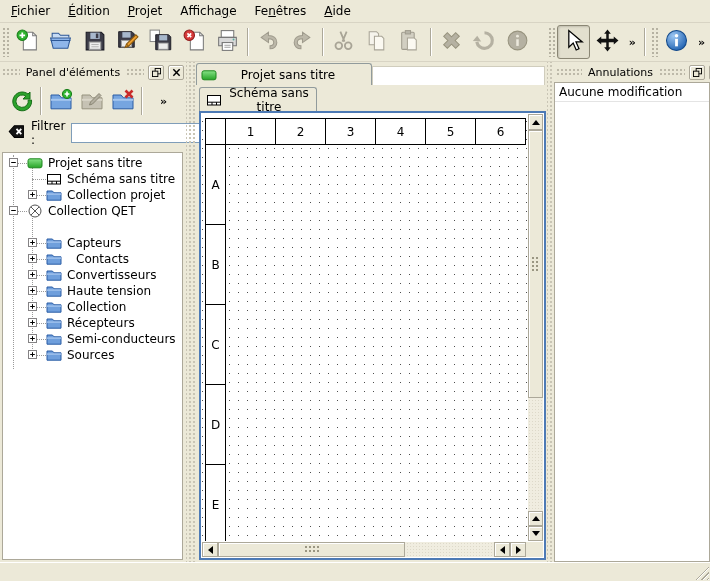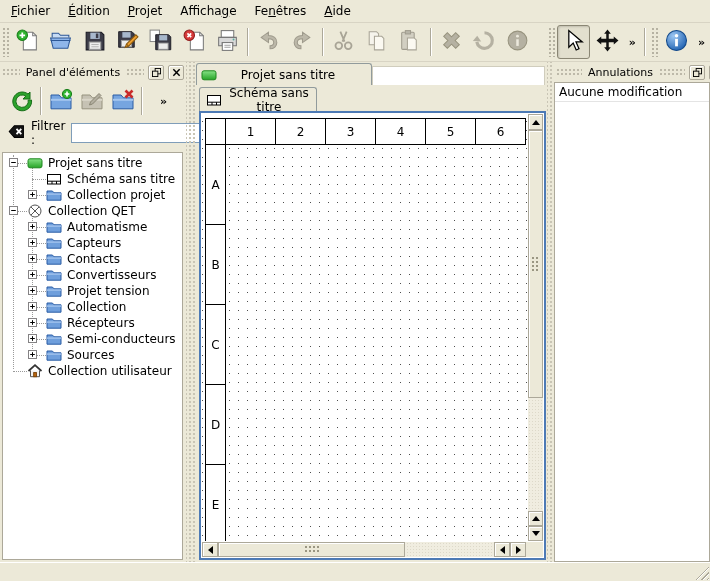--- a/index.html
+++ b/index.html
@@ -403,36 +403,20 @@
               </svg>
             </span>
             <span class="tree-ico" style="left: 24px;">
               <svg viewBox="0 0 16 16">
                 <circle cx="8" cy="8" r="6" fill="#fefefe" stroke="#555"></circle>
                 <path d="M3.8 3.8l8.4 8.4M12.2 3.8l-8.4 8.4" stroke="#555"></path>
               </svg>
             </span>
             <span class="tree-label" style="left: 45px;">Collection QET</span>
           </div>
-          <div class="tree-row" style="top: 66px;">
-            <div class="tree-stub" style="left: 29px; width: 14px; top: 8px;"></div>
-            <span class="tree-exp" style="left: 25px;">
-              <svg viewBox="0 0 9 9">
-                <rect x="0.5" y="0.5" width="8" height="8" fill="#fff" stroke="#848284"></rect>
-                <path d="M2.2 4.5h4.6M4.5 2.2v4.6" stroke="#000"></path>
-              </svg>
-            </span>
-            <span class="tree-ico" style="left: 43px;">
-              <svg viewBox="0 0 16 16">
-                <path d="M1 4h5.4l1.6 1.8H15v7.4H1z" fill="#6f9fdc" stroke="#2b5da5"></path>
-                <path d="M1 6.4h14v1.4H1z" fill="#a3c4ee"></path>
-              </svg>
-            </span>
-            <span class="tree-label" style="left: 64px;">Automatisme</span>
-          </div>
           <div class="tree-row" style="top: 82px;">
             <div class="tree-stub" style="left: 29px; width: 14px; top: 8px;"></div>
             <span class="tree-exp" style="left: 25px;">
               <svg viewBox="0 0 9 9">
                 <rect x="0.5" y="0.5" width="8" height="8" fill="#fff" stroke="#848284"></rect>
                 <path d="M2.2 4.5h4.6M4.5 2.2v4.6" stroke="#000"></path>
               </svg>
             </span>
             <span class="tree-ico" style="left: 43px;">
               <svg viewBox="0 0 16 16">
@@ -449,21 +433,21 @@
                 <rect x="0.5" y="0.5" width="8" height="8" fill="#fff" stroke="#848284"></rect>
                 <path d="M2.2 4.5h4.6M4.5 2.2v4.6" stroke="#000"></path>
               </svg>
             </span>
             <span class="tree-ico" style="left: 43px;">
               <svg viewBox="0 0 16 16">
                 <path d="M1 4h5.4l1.6 1.8H15v7.4H1z" fill="#6f9fdc" stroke="#2b5da5"></path>
                 <path d="M1 6.4h14v1.4H1z" fill="#a3c4ee"></path>
               </svg>
             </span>
-            <span class="tree-label" style="left: 64px;">Contacts</span>
+            <span class="tree-label" style="left: 73px;">Contacts</span>
           </div>
           <div class="tree-row" style="top: 114px;">
             <div class="tree-stub" style="left: 29px; width: 14px; top: 8px;"></div>
             <span class="tree-exp" style="left: 25px;">
               <svg viewBox="0 0 9 9">
                 <rect x="0.5" y="0.5" width="8" height="8" fill="#fff" stroke="#848284"></rect>
                 <path d="M2.2 4.5h4.6M4.5 2.2v4.6" stroke="#000"></path>
               </svg>
             </span>
             <span class="tree-ico" style="left: 43px;">
@@ -481,21 +465,21 @@
                 <rect x="0.5" y="0.5" width="8" height="8" fill="#fff" stroke="#848284"></rect>
                 <path d="M2.2 4.5h4.6M4.5 2.2v4.6" stroke="#000"></path>
               </svg>
             </span>
             <span class="tree-ico" style="left: 43px;">
               <svg viewBox="0 0 16 16">
                 <path d="M1 4h5.4l1.6 1.8H15v7.4H1z" fill="#6f9fdc" stroke="#2b5da5"></path>
                 <path d="M1 6.4h14v1.4H1z" fill="#a3c4ee"></path>
               </svg>
             </span>
-            <span class="tree-label" style="left: 64px;">Projet tension</span>
+            <span class="tree-label" style="left: 64px;">Haute tension</span>
           </div>
           <div class="tree-row" style="top: 146px;">
             <div class="tree-stub" style="left: 29px; width: 14px; top: 8px;"></div>
             <span class="tree-exp" style="left: 25px;">
               <svg viewBox="0 0 9 9">
                 <rect x="0.5" y="0.5" width="8" height="8" fill="#fff" stroke="#848284"></rect>
                 <path d="M2.2 4.5h4.6M4.5 2.2v4.6" stroke="#000"></path>
               </svg>
             </span>
             <span class="tree-ico" style="left: 43px;">
@@ -546,31 +530,20 @@
                 <path d="M2.2 4.5h4.6M4.5 2.2v4.6" stroke="#000"></path>
               </svg>
             </span>
             <span class="tree-ico" style="left: 43px;">
               <svg viewBox="0 0 16 16">
                 <path d="M1 4h5.4l1.6 1.8H15v7.4H1z" fill="#6f9fdc" stroke="#2b5da5"></path>
                 <path d="M1 6.4h14v1.4H1z" fill="#a3c4ee"></path>
               </svg>
             </span>
             <span class="tree-label" style="left: 64px;">Sources</span>
-          </div>
-          <div class="tree-row" style="top: 210px;">
-            <div class="tree-stub" style="left: 10px; width: 14px; top: 8px;"></div>
-            <span class="tree-ico" style="left: 24px;">
-              <svg viewBox="0 0 16 16">
-                <path d="M3.5 7.5v6.2h9V7.5" fill="#f2f2f2" stroke="#555"></path>
-                <path d="M1.5 8L8 2.2 14.5 8" fill="none" stroke="#333" stroke-width="1.7"></path>
-                <rect x="6.7" y="9.6" width="2.7" height="4.1" fill="#c06a10" stroke="#7a4208"></rect>
-              </svg>
-            </span>
-            <span class="tree-label" style="left: 45px;">Collection utilisateur</span>
           </div>
         </div>
     </div>
 
     <div class="splitter s-left"></div>
 
     <div class="central">
       <div class="proj-tabbar">
         <div class="proj-tab">
           <span class="tab-ico" id="projTabIco">

